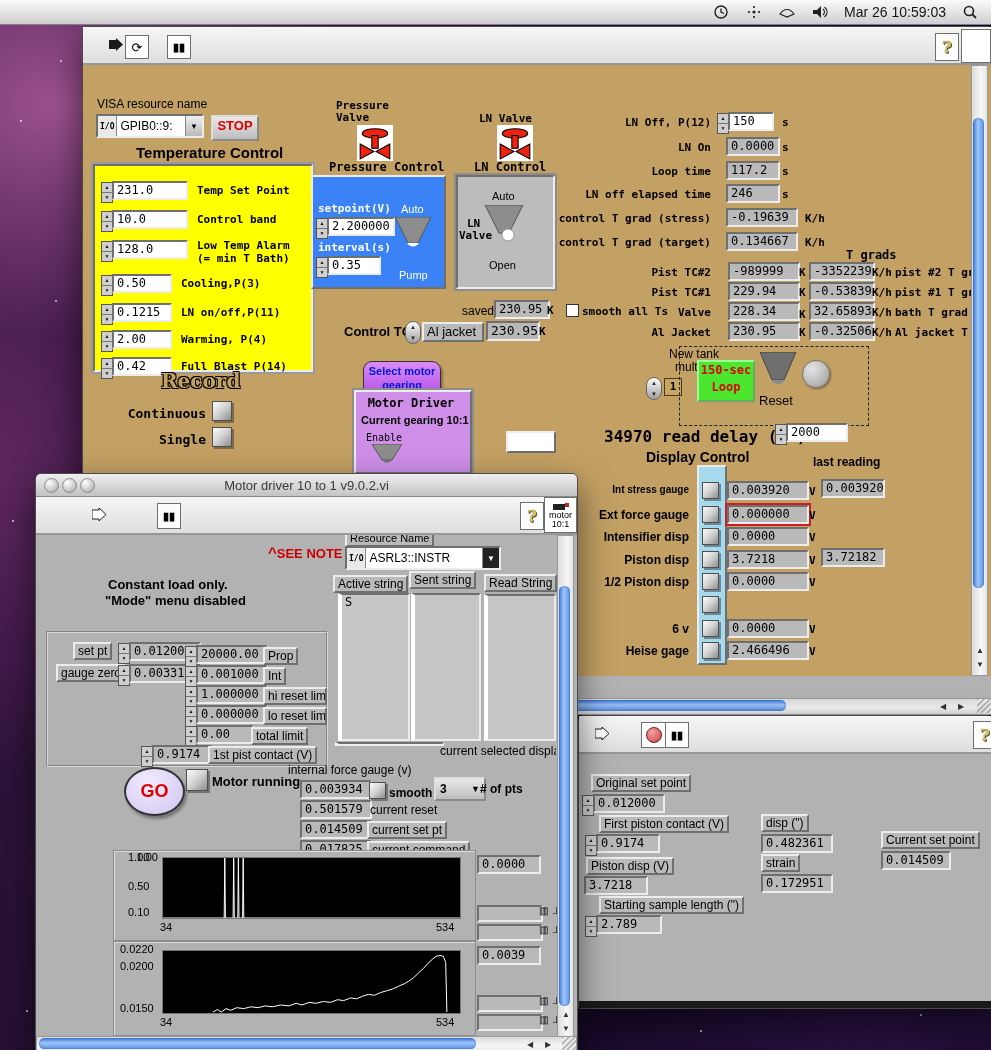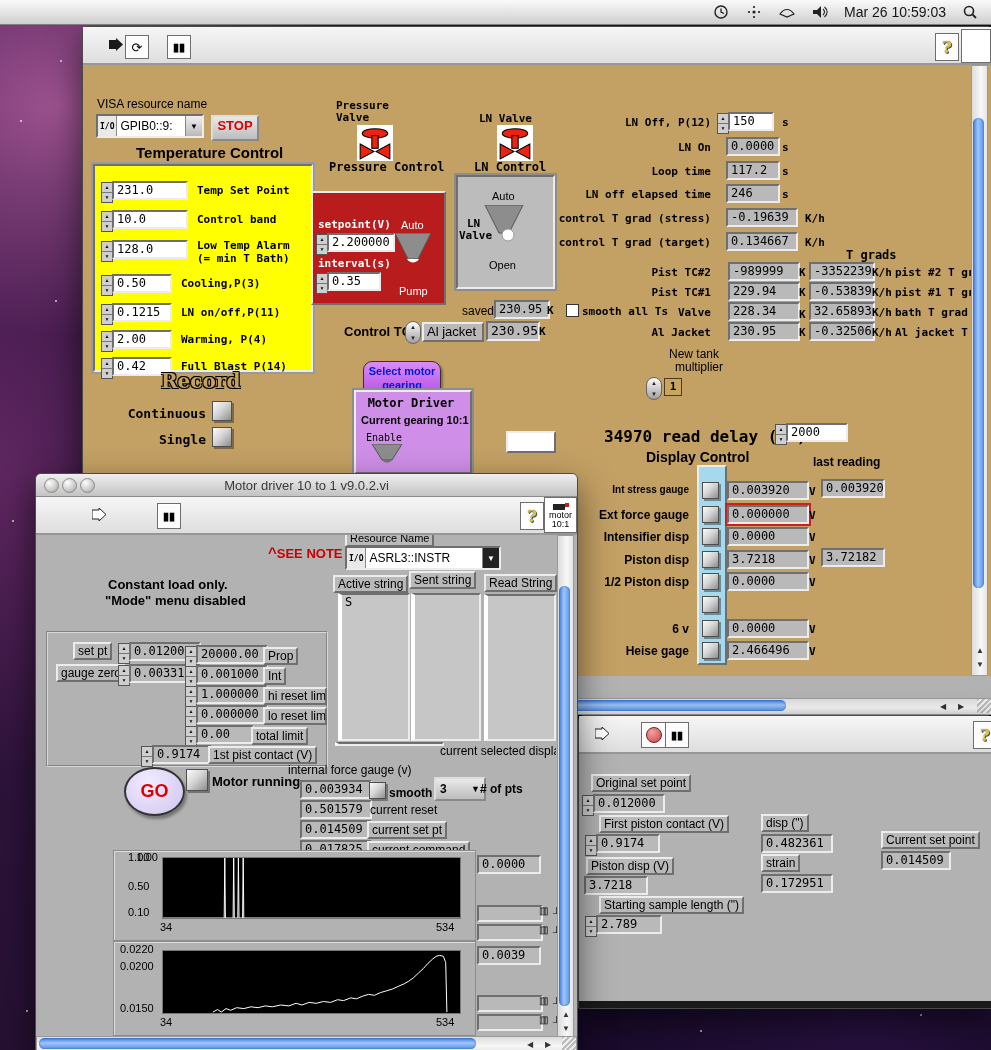--- a/index.html
+++ b/index.html
@@ -204,21 +204,21 @@
     <div class="tanlab" style="left:396px;top:47px">LN Valve</div>
     <svg class="abs" style="left:414px;top:60px" width="36" height="36" viewBox="0 0 34 34">
         <rect x="0" y="0" width="34" height="34" fill="#fff"></rect>
         <ellipse cx="17" cy="8" rx="12" ry="4.5" fill="#e21" stroke="#000"></ellipse>
         <rect x="14" y="10" width="6" height="12" fill="#e21" stroke="#000"></rect>
         <polygon points="3,18 16,25 3,32" fill="#e21" stroke="#000"></polygon>
         <polygon points="31,18 18,25 31,32" fill="#e21" stroke="#000"></polygon>
       </svg>
     <div class="tanlab" style="left:391px;top:95px;font-size:12px">LN Control</div>
 
-    <div class="abs" style="left:228px;top:126px;width:131px;height:110px;background:#b91c1c;border:2px solid;border-color:#ececec #6f6f6f #6f6f6f #ececec">
+    <div class="abs" style="left:228px;top:110px;width:131px;height:110px;background:#3b82f6;border:2px solid;border-color:#ececec #6f6f6f #6f6f6f #ececec">
       <div class="tanlab" style="left:5px;top:25px;color:#fff">setpoint(V)</div>
       <div class="slab" style="left:88px;top:26px;color:#fff;font-size:11px">Auto</div>
       <div class="stp" style="left:3px;top:41px">
           <b>▲</b>
           <b>▼</b>
         </div>
       <div class="fld w" style="left:14px;top:40px;width:58px">2.200000</div>
       <svg class="abs" style="left:80px;top:40px" width="40" height="36" viewBox="0 0 40 36">
           <polygon points="2,0 38,0 25,26 15,26" fill="#8d8d8d" stroke="#555"></polygon>
           <path d="M14 26 a7 7 0 0 0 12 0 z" fill="#fff"></path>
@@ -327,20 +327,32 @@
     </div>
     <div class="lbx" style="left:423px;top:366px;width:40px;height:18px;background:#fff"></div>
 
     <div class="slab" style="left:586px;top:282px">New tank</div>
     <div class="slab" style="left:592px;top:295px">multiplier</div>
     <div class="rstp" style="left:563px;top:312px">
         <span>▲</span>
         <span>▼</span>
       </div>
     <div class="abs mono b" style="left:581px;top:313px;width:16px;height:16px;background:#c9a660;border:1px solid #4a3b20;text-align:center;font-size:11px;line-height:16px">1</div>
+    <div class="abs" style="left:596px;top:281px;width:188px;height:78px;border:1px dashed #222">
+      <div class="abs" style="left:17px;top:13px;width:54px;height:38px;background:#4ce62e;border:2px outset #9f9;color:#d00;font:bold 12px 'DejaVu Sans Mono',monospace;text-align:center;line-height:17px">
+        <div>150-sec</div>
+          <div>Loop</div>
+      </div>
+      <svg class="abs" style="left:77px;top:5px" width="42" height="40" viewBox="0 0 42 40">
+          <polygon points="3,0 39,0 27,28 15,28" fill="#6f6f6f" stroke="#444"></polygon>
+          <path d="M14 28 a8 8 0 0 0 14 0 z" fill="#8d8d8d"></path>
+        </svg>
+      <div class="slab" style="left:79px;top:46px;font-size:13px">Reset</div>
+      <div class="abs" style="left:122px;top:13px;width:26px;height:26px;border-radius:50%;background:radial-gradient(circle at 35% 30%,#e6e6e6,#9a9a9a);border:1px solid #777;box-shadow:1px 1px 2px rgba(0,0,0,.4)"></div>
+    </div>
     <div class="tanlab" style="left:521px;top:362px;font-size:16px">34970 read delay (ms)</div>
     <div class="stp" style="left:692px;top:359px">
         <b>▲</b>
         <b>▼</b>
       </div>
     <div class="fld w" style="left:703px;top:358px;width:52px">2000</div>
 
     <div class="abs b" style="left:563px;top:384px;font-size:14px">Display Control</div>
     <div class="abs b" style="left:730px;top:390px;font-size:12px">last reading</div>
     <div class="abs" style="left:614px;top:400px;width:26px;height:196px;background:#a5d9ee;border:2px solid;border-color:#ececec #6f6f6f #6f6f6f #ececec"></div>

